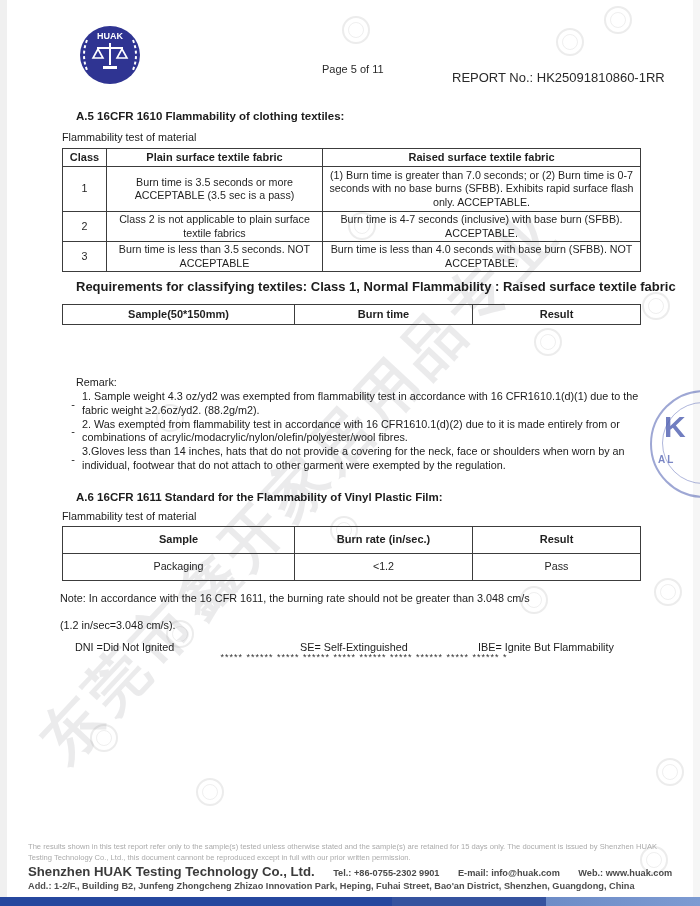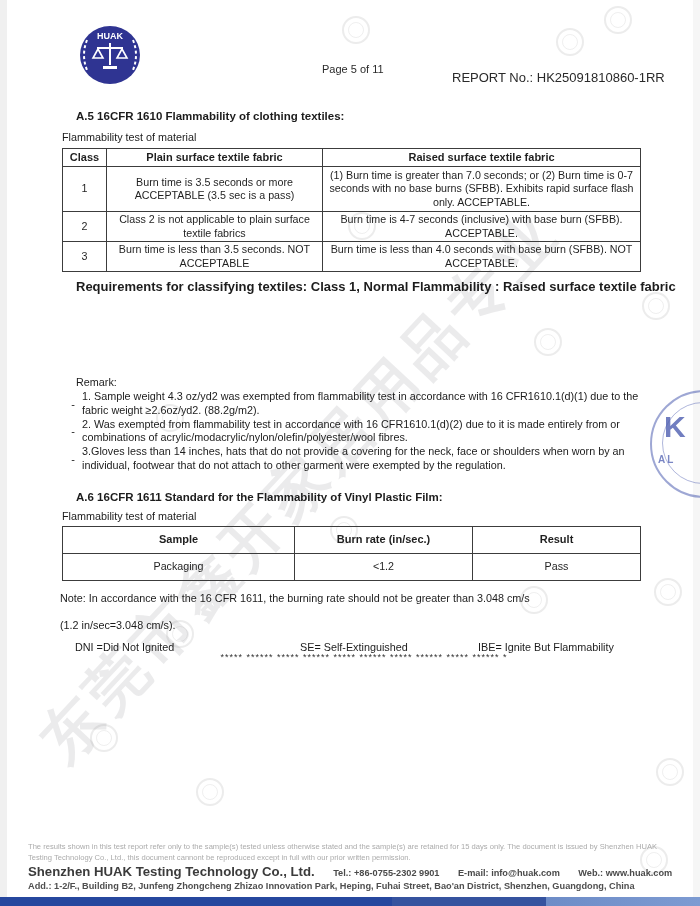--- a/index.html
+++ b/index.html
@@ -167,20 +167,25 @@
 
   <div class="sec-title" style="top:279px;font-size:13px">Requirements for classifying textiles: Class 1, Normal Flammability :  Raised surface textile fabric</div>
 
   <table class="rt" id="tbl-req">
     <colgroup>
         <col class="c0">
         <col class="c1">
         <col class="c2">
       </colgroup>
     <tbody>
+        <tr class="hrow">
+      <th>Sample(50*150mm)</th>
+      <th>Burn time</th>
+      <th>Result</th>
+    </tr>
   </tbody>
     </table>
 
   <div class="remark-label">Remark:</div>
   <div class="remark-list">
     <div class="remark-item">
       <span class="dash">-</span>
       <span class="txt">1. Sample weight 4.3 oz/yd2 was exempted from flammability test in accordance with 16 CFR1610.1(d)(1) due to the fabric weight ≥2.6oz/yd2. (88.2g/m2).</span>
     </div>
     <div class="remark-item">

